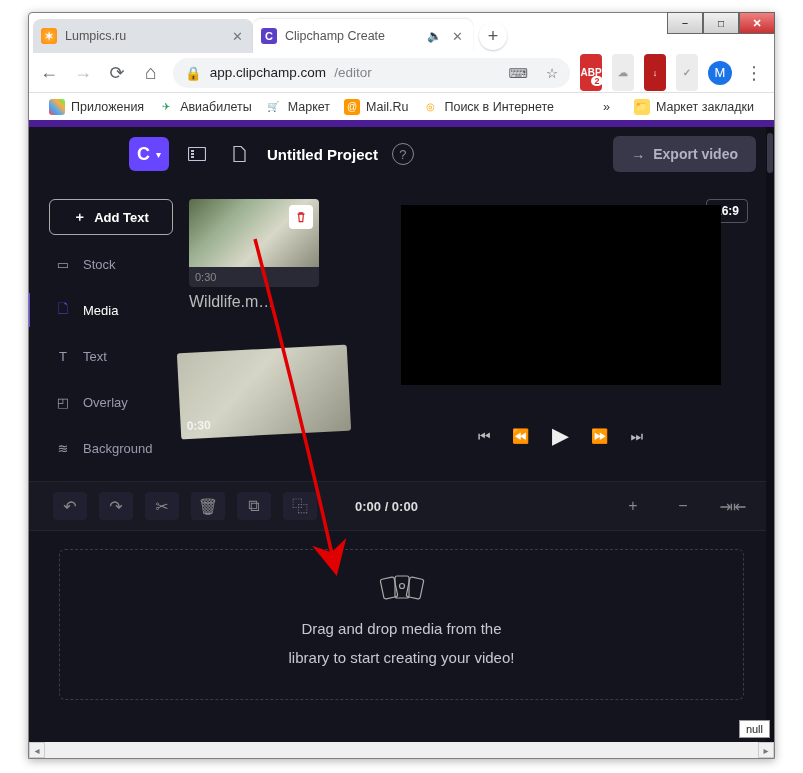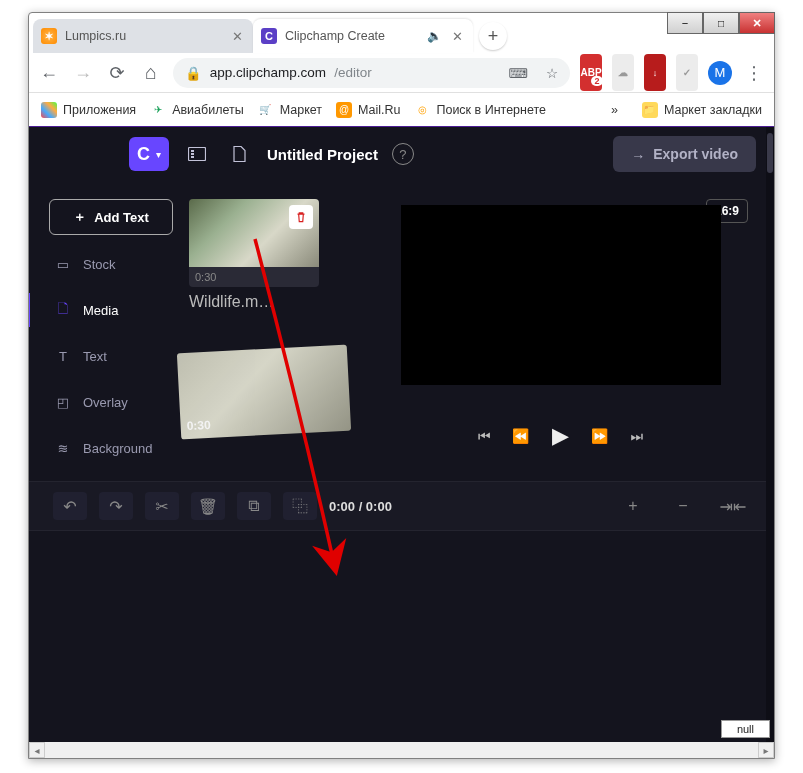--- a/index.html
+++ b/index.html
@@ -38,21 +38,21 @@
   .lock-icon{color:#5f6368;}
   .urlbar .dim{color:#80868b;}
   .ext-icon{width:22px;height:37px;border-radius:4px;display:flex;align-items:center;justify-content:center;font-size:10px;font-weight:bold;}
   .ext-red{background:#d32f2f;color:#fff;}
   .ext-gray{background:#ececec;color:#999;}
   .ext-pdf{background:#b71c1c;color:#fff;font-size:9px;}
   .avatar{width:24px;height:24px;border-radius:50%;background:#1a73e8;color:#fff;display:flex;align-items:center;justify-content:center;font-size:13px;font-weight:500;}
   .dots::before{content:"⋮";font-size:18px;color:#5f6368;}
 
   
-  .bookmarks-row{display:flex;align-items:center;height:34px;padding:0 12px;border-bottom:1px solid #4c1d95;font-size:12.5px;color:#333;gap:14px;text-align:center;}
+  .bookmarks-row{display:flex;align-items:center;height:34px;padding:0 20px;border-bottom:7px solid #4c1d95;font-size:12.5px;color:#333;gap:14px;text-align:center;}
   .bm{display:flex;align-items:center;gap:6px; white-space:nowrap;}
   .bm-icon{width:16px;height:16px;border-radius:3px;display:flex;align-items:center;justify-content:center;font-size:10px;}
   .bm-more{margin-left:auto;display:flex;align-items:center;gap:6px;}
 
   
   .app{position:relative; background:#14141e; height: calc(100% - 40px - 40px - 34px - 16px); margin: 0; color:#e8e8f0; overflow:hidden;}
 
   .topbar{display:flex;align-items:center;height:54px;padding:0 0 0 100px;gap:14px;}
   .brand-wrap{display:flex;align-items:center;background:#6846ff;border-radius:6px;padding:0 8px;height:34px;gap:6px;}
   .chevron-down{color:#fff;font-size:10px;}
@@ -84,33 +84,33 @@
   .previewcol{flex:1;display:flex;flex-direction:column;align-items:center;gap:12px;}
   .aspect-badge{margin-left:auto;margin-right:8px;align-self:flex-end;font-size:12px;font-weight:700;color:#fff;background:transparent;padding:4px 8px;border:1px solid #555;border-radius:4px;}
   .preview{width:320px;height:180px;background:#000;margin-top:-30px;}
   .transport{display:flex;align-items:center;gap:22px;color:#bbb;margin-top:26px;}
   .tp{font-size:14px;cursor:pointer;}
   .tp.play{font-size:22px;color:#eee;}
 
   
   .tl-toolbar{display:flex;align-items:center;gap:12px;padding:10px 24px;margin-top:16px;background:#191924;border-top:1px solid #24242f;border-bottom:1px solid #24242f;}
   .tl-btn{width:34px;height:28px;display:flex;align-items:center;justify-content:center;color:#888;font-size:16px;border-radius:4px;background:#202030;}
-  .tl-time{font-size:13px;color:#ddd;font-weight:600;}
+  .tl-time{margin-left:26px;font-size:13px;color:#ddd;font-weight:600;}
   .tl-right{margin-left:auto;display:flex;gap:16px;}
 
   
   .dropzone{margin:18px 30px;border:1px dashed #3a3a4a;border-radius:6px;padding:22px 10px 30px;display:flex;flex-direction:column;align-items:center;color:#c8c8d4;gap:6px;position:relative;}
   .dz-icon{margin-bottom:6px;color:#999;}
   .dz-text{font-size:15px;line-height:1.5;text-align:center;}
 
   
   .arrow{position:absolute;pointer-events:none;}
 
   
-  .null-badge{position:absolute;right:4px;bottom:4px;background:#fff;color:#222;font-size:11px;padding:2px 15px;border:1px solid #999;}
+  .null-badge{position:absolute;right:4px;bottom:4px;background:#fff;color:#222;font-size:11px;padding:2px 6px;border:1px solid #999;}
 
   
   .bottom-scroll{position:absolute;left:0;right:0;bottom:0;height:16px;background:#f0f0f0;display:flex;align-items:center;}
   .sb-arrow{width:16px;height:16px;display:flex;align-items:center;justify-content:center;color:#777;font-size:10px;background:#f0f0f0;border:1px solid #ccc;}
   .sb-track{flex:1;height:14px;background:#f0f0f0;}
 
   .app-scroll{position:absolute;top:0;right:0;bottom:0;width:8px;background:#0e0e16;}
   .app-scroll-thumb{position:absolute;top:6px;right:1px;width:6px;height:40px;background:#3a3a4a;border-radius:3px;}
 
   
@@ -296,20 +296,32 @@
       <div class="tl-btn">⧉</div>
       <div class="tl-btn">⿻</div>
       <div class="tl-time">0:00 / 0:00</div>
       <div class="tl-right">
         <div class="tl-btn" style="background:none">+</div>
         <div class="tl-btn" style="background:none">−</div>
         <div class="tl-btn" style="background:none">⇥⇤</div>
       </div>
     </div>
 
+    <div class="dropzone">
+      <div class="dz-icon">
+        <svg width="48" height="30" viewBox="0 0 48 30" fill="none" stroke="#aaa" stroke-width="1.2">
+          <rect x="4" y="6" width="14" height="20" rx="2" transform="rotate(-12 11 16)"></rect>
+          <rect x="17" y="4" width="14" height="22" rx="2"></rect>
+          <rect x="30" y="6" width="14" height="20" rx="2" transform="rotate(12 37 16)"></rect>
+          <circle cx="24" cy="14" r="2.5"></circle>
+        </svg>
+      </div>
+      <div class="dz-text">Drag and drop media from the</div>
+      <div class="dz-text">library to start creating your video!</div>
+    </div>
 
     <div class="null-badge">null</div>
 
     <svg class="arrow" style="left:170px;top:100px;" width="200" height="360">
       <defs>
         <marker id="ah" markerWidth="14" markerHeight="14" refX="6" refY="6" orient="auto">
           <path d="M1,1 L11,6 L1,11 L4,6 z" fill="#e00000"></path>
         </marker>
       </defs>
       <path d="M56,12 Q100,180 134,332" stroke="#e00000" stroke-width="3.5" fill="none" marker-end="url(#ah)"></path>

